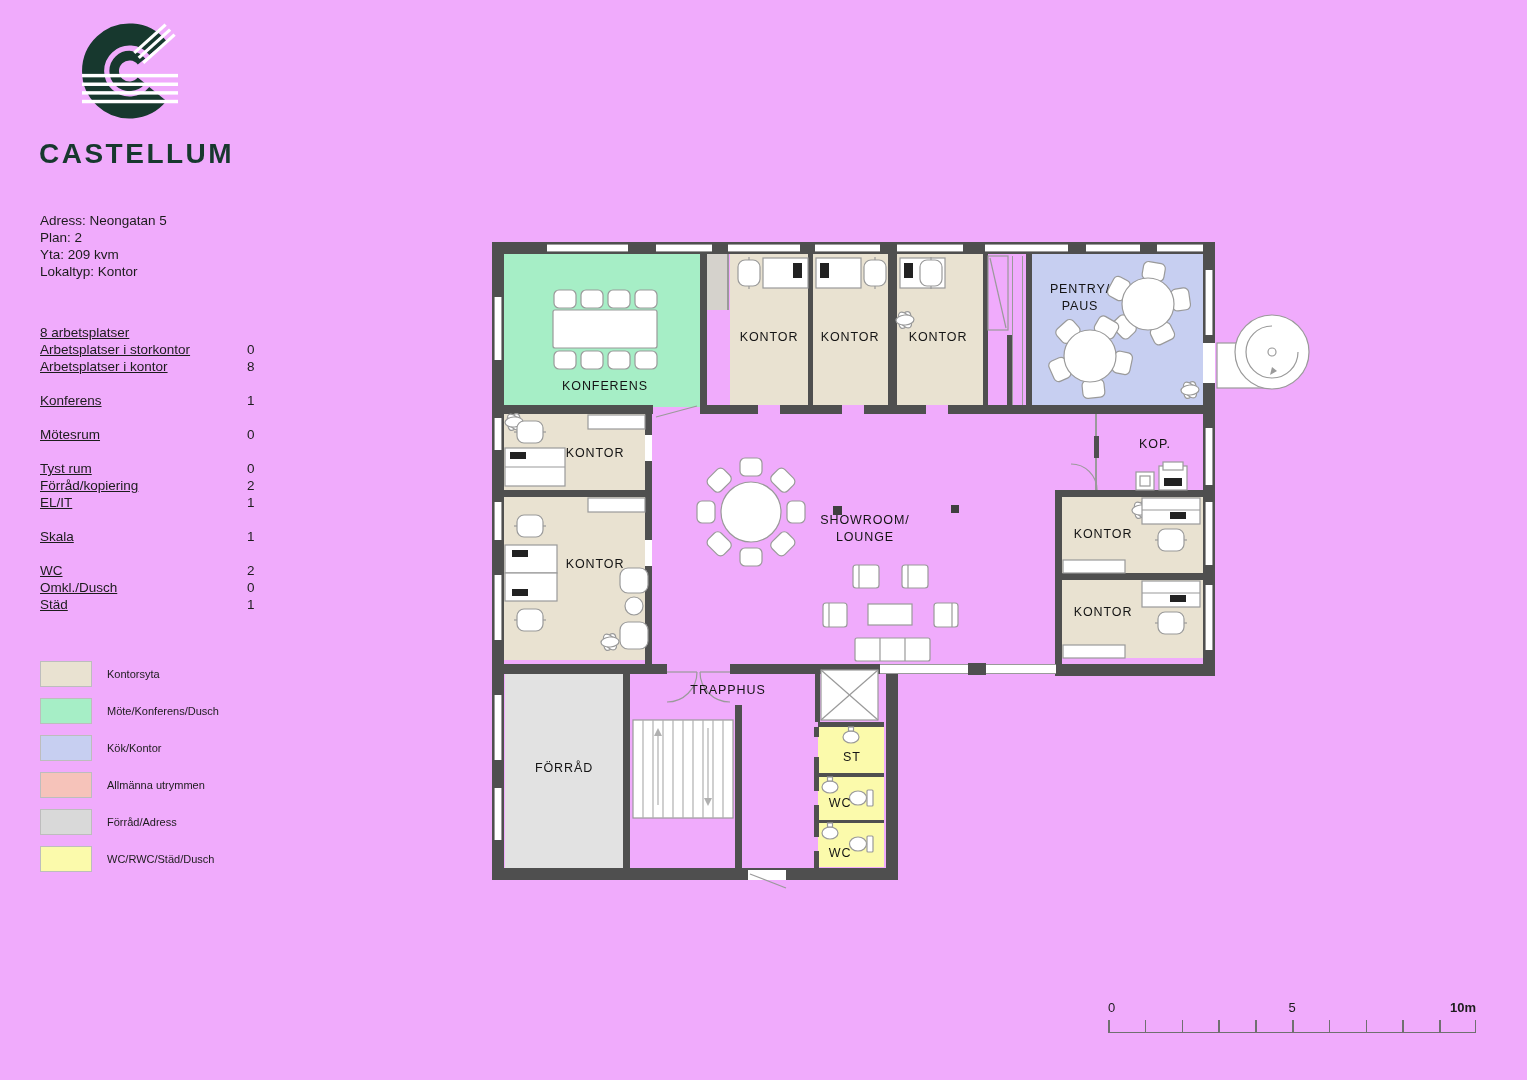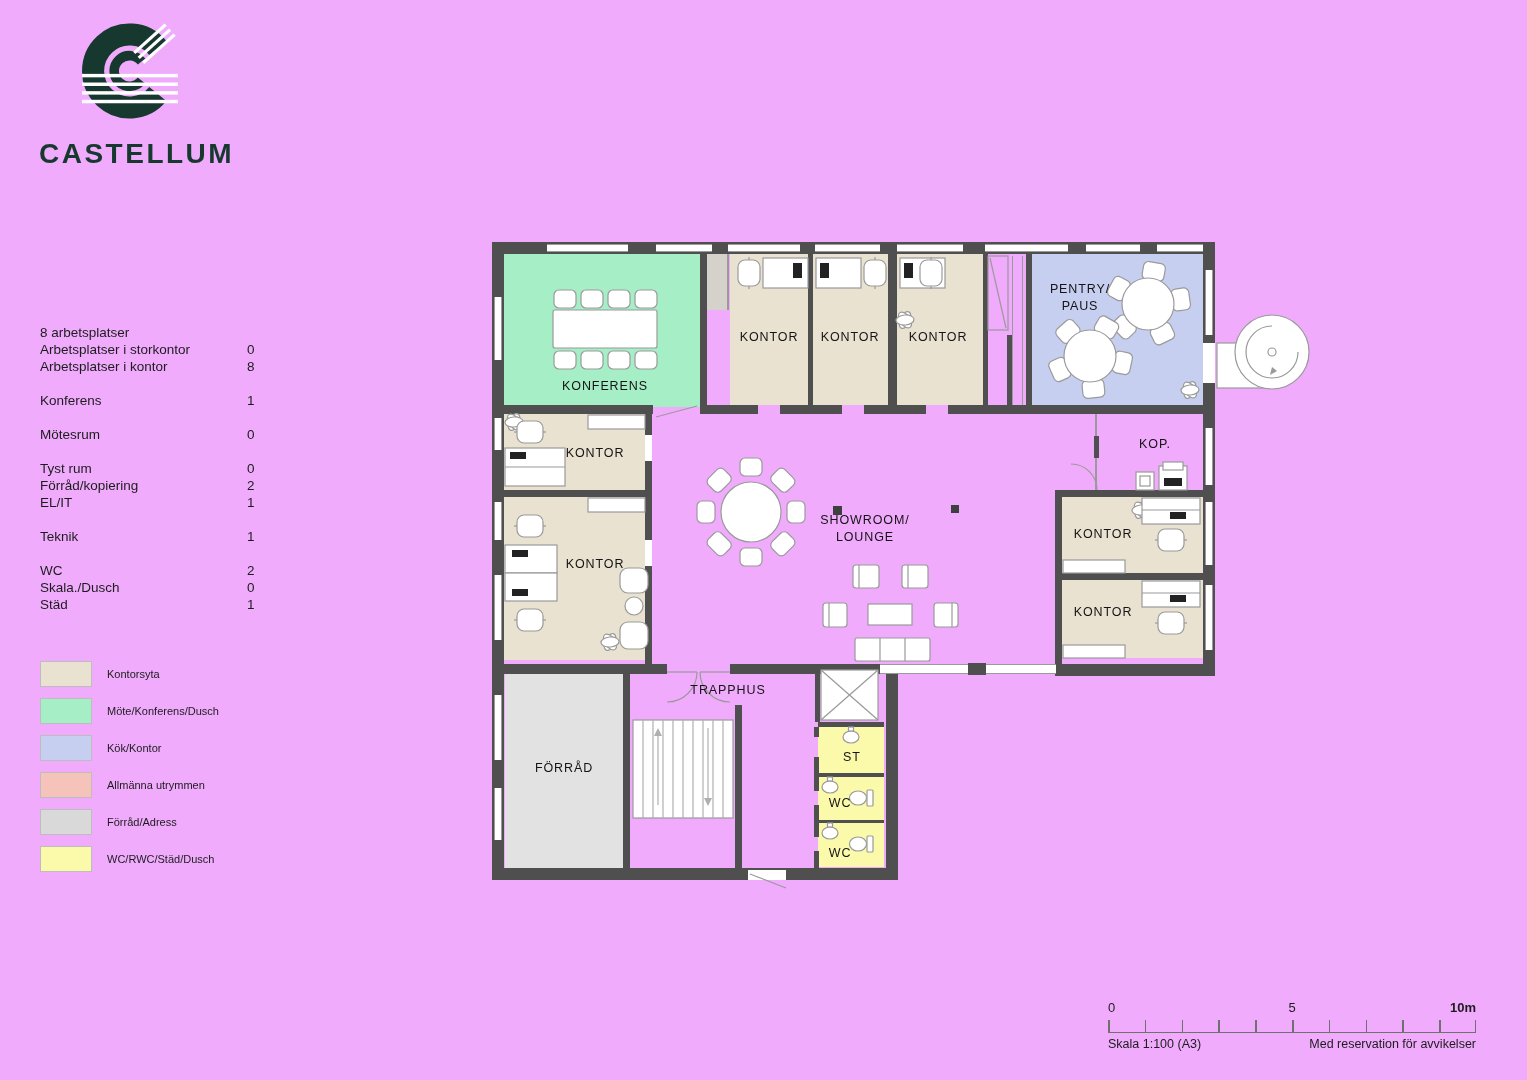--- a/index.html
+++ b/index.html
@@ -5,21 +5,21 @@
   html,body{margin:0;padding:0;background:#fff;}
   body{font-family:"Liberation Sans",sans-serif;color:#1c1c1c;}
   .canvas{position:relative;width:1527px;height:1080px;background:#f0abfc;overflow:hidden;}
   .abs{position:absolute;}
 
   
   .wordmark{position:absolute;left:39px;top:138px;font-size:28px;font-weight:bold;
             letter-spacing:2.5px;color:#17382e;}
   .info{position:absolute;left:40px;top:212px;font-size:13.5px;line-height:17px;}
   .stats{position:absolute;left:40px;top:324px;width:230px;font-size:13.5px;line-height:17px;}
-  .stats .row{position:relative;height:17px;}
+  .stats .row{position:relative;height:17px;text-decoration:underline;}
   .stats .row .val{position:absolute;left:207px;top:0;}
   .stats .gap{margin-top:17px;}
   .legend{position:absolute;left:40px;top:661px;}
   .lrow{position:relative;height:26px;margin-bottom:11px;}
   .lswatch{position:absolute;left:0;top:0;width:52px;height:26px;border:1px solid #bdbdbd;box-sizing:border-box;}
   .llabel{position:absolute;left:67px;top:50%;transform:translateY(-50%);font-size:11px;white-space:nowrap;}
 
   
   .plan{position:absolute;left:490px;top:240px;width:830px;height:650px;}
   .room{position:absolute;}
@@ -60,33 +60,39 @@
       <rect x="0" y="80" width="100" height="3.6" fill="#fff"></rect>
       <g transform="rotate(-42 74 26)">
         <rect x="56" y="15" width="44" height="3.4" fill="#fff"></rect>
         <rect x="56" y="22" width="44" height="3.4" fill="#fff"></rect>
         <rect x="56" y="29" width="44" height="3.4" fill="#fff"></rect>
       </g>
     </g>
   </svg>
   <div class="wordmark">CASTELLUM</div>
 
+  <div class="info">
+    <div>Adress: Neongatan 5</div>
+    <div>Plan: 2</div>
+    <div>Yta: 209 kvm</div>
+    <div>Lokaltyp: Kontor</div>
+  </div>
 
   <div class="stats">
     <div class="row">8 arbetsplatser</div>
     <div class="row"><span>Arbetsplatser i storkontor</span><span class="val">0</span></div>
     <div class="row"><span>Arbetsplatser i kontor</span><span class="val">8</span></div>
     <div class="row gap"><span>Konferens</span><span class="val">1</span></div>
     <div class="row gap"><span>Mötesrum</span><span class="val">0</span></div>
     <div class="row gap"><span>Tyst rum</span><span class="val">0</span></div>
     <div class="row"><span>Förråd/kopiering</span><span class="val">2</span></div>
     <div class="row"><span>EL/IT</span><span class="val">1</span></div>
-    <div class="row gap"><span>Teknik</span><span class="val">1</span></div>
+    <div class="row gap"><span>Skala</span><span class="val">1</span></div>
     <div class="row gap"><span>WC</span><span class="val">2</span></div>
-    <div class="row"><span>Skala./Dusch</span><span class="val">0</span></div>
+    <div class="row"><span>Omkl./Dusch</span><span class="val">0</span></div>
     <div class="row"><span>Städ</span><span class="val">1</span></div>
   </div>
 
   <div class="legend">
     <div class="lrow">
         <span class="lswatch" style="background: rgb(233, 226, 209);"></span>
         <span class="llabel">Kontorsyta</span>
       </div>
     <div class="lrow">
         <span class="lswatch" style="background: rgb(166, 238, 198);"></span>
@@ -441,19 +447,15 @@
         <i style="left:20%"></i>
         <i style="left:30%"></i>
         <i style="left:40%"></i>
         <i style="left:50%"></i>
         <i style="left:60%"></i>
         <i style="left:70%"></i>
         <i style="left:80%"></i>
         <i style="left:90%"></i>
         <i style="left:99.6%"></i>
     </div>
-    <div class="sb-bottom">
-      <span class="sb-scale">Skala 1:100 (A3)</span>
-      <span class="sb-disc">Med reservation för avvikelser</span>
-    </div>
   </div>
 
 </div>
 
 </body></html>

